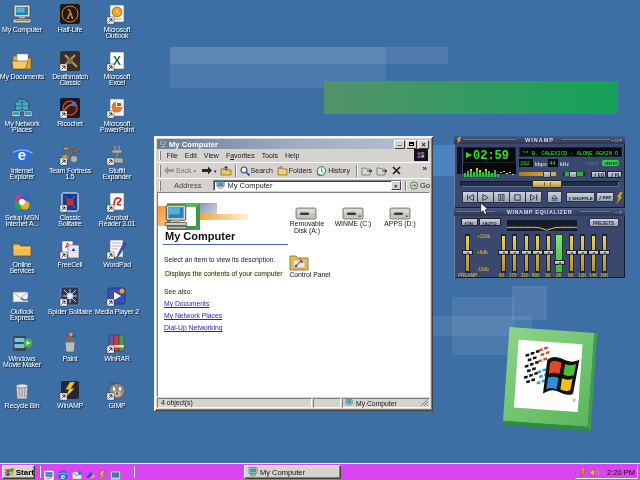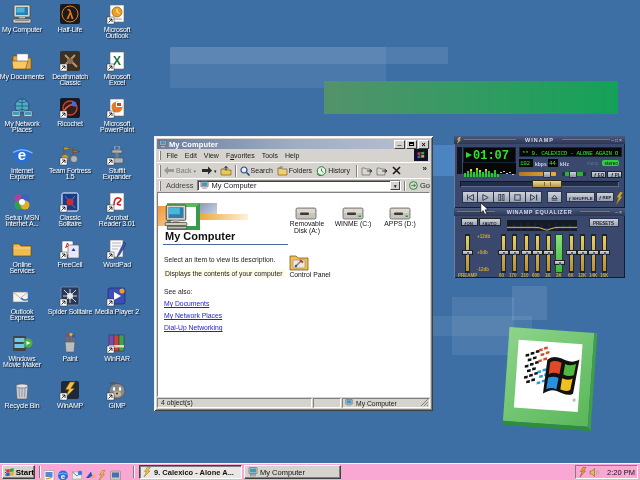--- a/index.html
+++ b/index.html
@@ -11,21 +11,21 @@
 .band2{left:324px;top:81px;width:294px;height:33px;background:linear-gradient(90deg,#54926c,#14a257);}
 .band3{left:180px;top:145px;width:336px;height:31px;background:#4c84c2;}
 .sq1{left:452px;top:297px;width:62px;height:58px;background:rgba(255,255,255,0.08);}
 .sq2{left:512px;top:286px;width:35px;height:34px;background:rgba(255,255,255,0.10);}
 .band4{left:420px;top:316px;width:112px;height:20px;background:rgba(255,255,255,0.07);}
 
 .dicon{position:absolute;width:48px;text-align:center;}
 .dicon svg{display:block;margin:0 auto;}
 .dlabel{color:#fff;font-size:7px;line-height:5.5px;margin-top:2px;text-shadow:1px 1px 1px rgba(0,0,0,0.8);letter-spacing:-0.2px;}
 
-#taskbar{left:0;top:463px;width:640px;height:17px;background:#f9a8d4;border-top:1px solid #f4f3f1;}
+#taskbar{left:0;top:463px;width:640px;height:17px;background:#d946ef;border-top:1px solid #f4f3f1;}
 .tbtn{position:absolute;top:1px;height:14px;background:#d6d3ce;border-top:1px solid #fff;border-left:1px solid #fff;border-right:1px solid #404040;border-bottom:1px solid #404040;box-shadow:inset -1px -1px 0 #808080;font-size:7.5px;display:flex;align-items:center;overflow:hidden;white-space:nowrap;}
 .tbtn.pressed{border-top:1px solid #404040;border-left:1px solid #404040;border-right:1px solid #fff;border-bottom:1px solid #fff;box-shadow:inset 1px 1px 0 #808080;background:#e9e7e3;}
 .sep{position:absolute;top:2px;height:12px;width:2px;border-left:1px solid #808080;border-right:1px solid #fff;}
 .bt{top:26px;width:5px;height:39px;background:#1a2338;}
 .bt::after{content:"";position:absolute;left:1px;top:2px;bottom:2px;width:3px;background:linear-gradient(180deg,#e8d060,#b89030);}
 .bh{top:42px;width:11px;height:5px;background:linear-gradient(180deg,#d8dce4,#98a0b0);border:1px solid #222;}
 .bh::after{content:"";position:absolute;left:4px;top:0.5px;width:2px;height:3px;background:#555f72;}
 .bl{top:65px;font-size:4.5px;color:#c8a838;font-weight:bold;}
 </style></head>
 <body>
@@ -443,21 +443,21 @@
           <path d="M6 5 L11 5 M9 3.5 L11 5 L9 6.5" stroke="#222" stroke-width="0.8" fill="none"></path>
         </svg>
       <svg width="9" height="9" viewBox="0 0 9 9" style="margin-left:4px;">
           <path d="M1 1 L8 8 M8 1 L1 8" stroke="#1a1a1a" stroke-width="1.6"></path>
         </svg>
       <b style="position:absolute;right:3px;top:1px;font-size:8px;">»</b>
     </div>
 
     <div class="abs" style="left:3px;top:42px;width:273px;height:14px;border-top:1px solid #fff;font-size:7.5px;color:#1a1a1a;display:flex;align-items:center;">
       <div style="width:2px;height:10px;border-left:1px solid #fff;border-right:1px solid #808080;margin:0 2px;"></div>
-      <span style="margin:0 3px;color:#444;">Address</span>
+      <span style="margin:0 11px;color:#444;">Address</span>
       <div style="width:209px;height:11px;background:#fff;border:1px solid;border-color:#808080 #fff #fff #808080;box-shadow:inset 1px 1px 0 #404040;display:flex;align-items:center;position:relative;">
         <svg width="9" height="9" viewBox="0 0 10 10" style="margin-left:2px;">
             <rect x="1" y="0.5" width="8" height="6" rx="0.5" fill="#d8d8d0" stroke="#333" stroke-width="0.6"></rect>
             <rect x="2" y="1.5" width="6" height="4" fill="#3d9ac0"></rect>
             <rect x="2.5" y="7.5" width="5" height="1.5" fill="#bbb"></rect>
           </svg>
         <span style="margin-left:3px;">My Computer</span>
         <div style="position:absolute;right:0;top:0;width:10px;height:9px;background:#d6d3ce;border:1px solid;border-color:#fff #404040 #404040 #fff;font-size:5px;line-height:8px;text-align:center;">▼</div>
       </div>
       <div style="width:2px;height:10px;border-left:1px solid #808080;border-right:1px solid #fff;margin:0 3px;"></div>
@@ -548,21 +548,21 @@
       <div style="position:absolute;left:10px;top:3px;width:52px;height:2px;background:repeating-linear-gradient(180deg,#8a7a40 0,#8a7a40 1px,#3a3a50 1px,#3a3a50 2px);"></div>
       <b style="position:absolute;left:0;right:0;text-align:center;font-size:5.5px;color:#d8d8e8;letter-spacing:1px;top:1px;">WINAMP</b>
       <div style="position:absolute;left:108px;top:3px;width:48px;height:2px;background:repeating-linear-gradient(180deg,#8a7a40 0,#8a7a40 1px,#3a3a50 1px,#3a3a50 2px);"></div>
       <div style="position:absolute;right:2px;top:1px;font-size:5px;color:#c8c8d8;letter-spacing:1px;">–□×</div>
     </div>
 
     <div class="abs" style="left:9px;top:11px;width:53px;height:16px;background:#080808;border:1px solid #1a2438;">
       <svg width="8" height="8" viewBox="0 0 8 8" style="position:absolute;left:1px;top:3px;">
           <path d="M1 1 L1 7 L7 4 Z" fill="#30d830"></path>
         </svg>
-      <span style="position:absolute;left:9px;top:1px;font-family:'Liberation Mono',monospace;font-size:12px;font-weight:bold;color:#2ce62c;letter-spacing:0px;">01:07</span>
+      <span style="position:absolute;left:9px;top:1px;font-family:'Liberation Mono',monospace;font-size:12px;font-weight:bold;color:#2ce62c;letter-spacing:0px;">02:59</span>
     </div>
     <div class="abs" style="left:3px;top:11px;width:5px;height:27px;background:#10141f;"></div>
 
     <div class="abs" style="left:9px;top:27px;width:53px;height:11px;background:#080808;">
       <svg width="53" height="11" viewBox="0 0 53 11">
         <g fill="#28c828">
         <rect x="1" y="7" width="2" height="4"></rect>
             <rect x="4" y="5" width="2" height="6"></rect>
             <rect x="7" y="3" width="2" height="8"></rect>
             <rect x="10" y="6" width="2" height="5"></rect>
@@ -791,26 +791,20 @@
           <circle cx="36" cy="3" r="2.2" fill="#3a7ad8"></circle>
         <path d="M42 8 L47 1.5 L49 8 Z" fill="#2255cc"></path>
           <path d="M45 8 L50.5 4 L50.5 8 Z" fill="#f0b030"></path>
         <path d="M58.5 0.5 L55.5 5 L57.5 5 L55 10.5 L60.5 4.5 L58.3 4.5 L61 0.5 Z" fill="#f4c040" stroke="#7a5a10" stroke-width="0.4"></path>
         <rect x="66.5" y="1" width="10" height="9" rx="1" fill="#c8c8c4" stroke="#777" stroke-width="0.5"></rect>
           <rect x="68" y="2.5" width="7" height="5" fill="#4a6fae"></rect>
       </svg>
     </div>
     <div class="sep" style="left:133px;"></div>
 
-    <div class="tbtn pressed" style="left:139px;width:103px;padding-left:3px;">
-      <svg width="9" height="10" viewBox="0 0 9 10">
-          <path d="M4.5 0 L1.5 4.5 L3.5 4.5 L1 10 L7 4 L4.8 4 L7.5 0 Z" fill="#f4c040" stroke="#7a5a10" stroke-width="0.4"></path>
-        </svg>
-      <b style="margin-left:2px;color:#111;">9. Calexico - Alone A...</b>
-    </div>
     <div class="tbtn" style="left:244px;width:97px;padding-left:3px;">
       <svg width="10" height="10" viewBox="0 0 10 10">
           <rect x="1" y="0.5" width="8" height="6" rx="0.5" fill="#d8d8d0" stroke="#555" stroke-width="0.6"></rect>
           <rect x="2" y="1.5" width="6" height="4" fill="#3d9ac0"></rect>
           <rect x="2.5" y="7.5" width="5" height="1.5" fill="#bbb" stroke="#666" stroke-width="0.4"></rect>
         </svg>
       <span style="margin-left:2px;color:#111;">My Computer</span>
     </div>
 
     <div class="abs" style="left:575px;top:1px;width:63px;height:14px;border-top:1px solid #808080;border-left:1px solid #808080;border-right:1px solid #fff;border-bottom:1px solid #fff;display:flex;align-items:center;">

